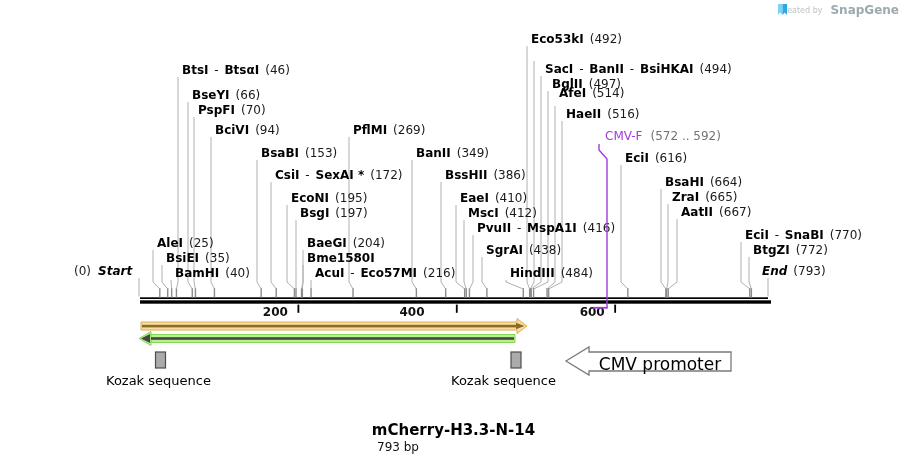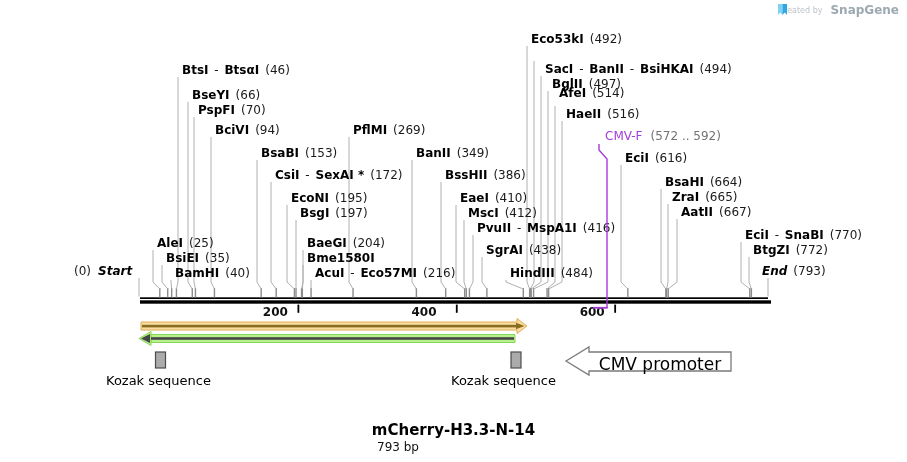--- a/index.html
+++ b/index.html
@@ -152,21 +152,21 @@
 
   <div class="feature-label" style="left:106px;top:373px;width:130px;">Kozak sequence</div>
   <div class="feature-label" style="left:451px;top:373px;width:130px;">Kozak sequence</div>
 
   <div id="cmv-promoter-label" style="left:590px;top:354px;width:140px;">CMV promoter</div>
 
   <div id="title">mCherry-H3.3-N-14</div>
   <div id="subtitle">793 bp</div>
 
 <div class="ruler-num" style="left: 255.386px; top: 305px;">200</div>
-    <div class="ruler-num" style="left: 404px; top: 305px;">400</div>
+    <div class="ruler-num" style="left: 392px; top: 305px;">400</div>
     <div class="ruler-num" style="left: 572.158px; top: 305px;">600</div>
     <div class="site-label italic" style="left: 74px; top: 265px;"><span class="pos-first">(0)</span><span class="nm">Start</span></div>
     <div class="site-label" style="left: 157px; top: 237px;"><span class="nm">AleI</span><span class="pos">(25)</span></div>
     <div class="site-label" style="left: 166px; top: 252px;"><span class="nm">BsiEI</span><span class="pos">(35)</span></div>
     <div class="site-label" style="left: 175px; top: 267px;"><span class="nm">BamHI</span><span class="pos">(40)</span></div>
     <div class="site-label" style="left: 182px; top: 64px;"><span class="nm">BtsI</span><span class="sep"> - </span><span class="nm">BtsαI</span><span class="pos">(46)</span></div>
     <div class="site-label" style="left: 192px; top: 89px;"><span class="nm">BseYI</span><span class="pos">(66)</span></div>
     <div class="site-label" style="left: 198px; top: 104px;"><span class="nm">PspFI</span><span class="pos">(70)</span></div>
     <div class="site-label" style="left: 215px; top: 124px;"><span class="nm">BciVI</span><span class="pos">(94)</span></div>
     <div class="site-label" style="left: 261px; top: 147px;"><span class="nm">BsaBI</span><span class="pos">(153)</span></div>

